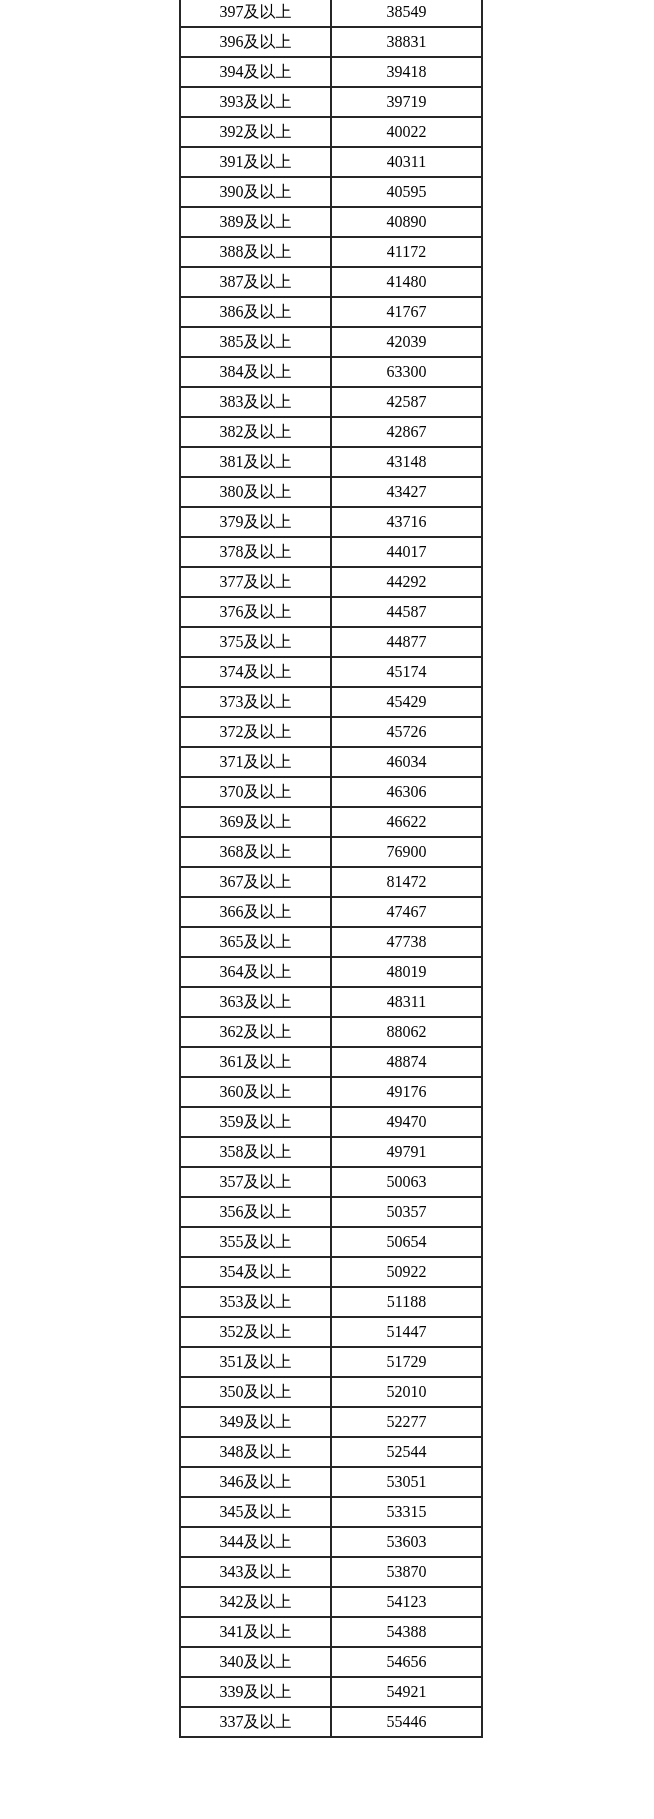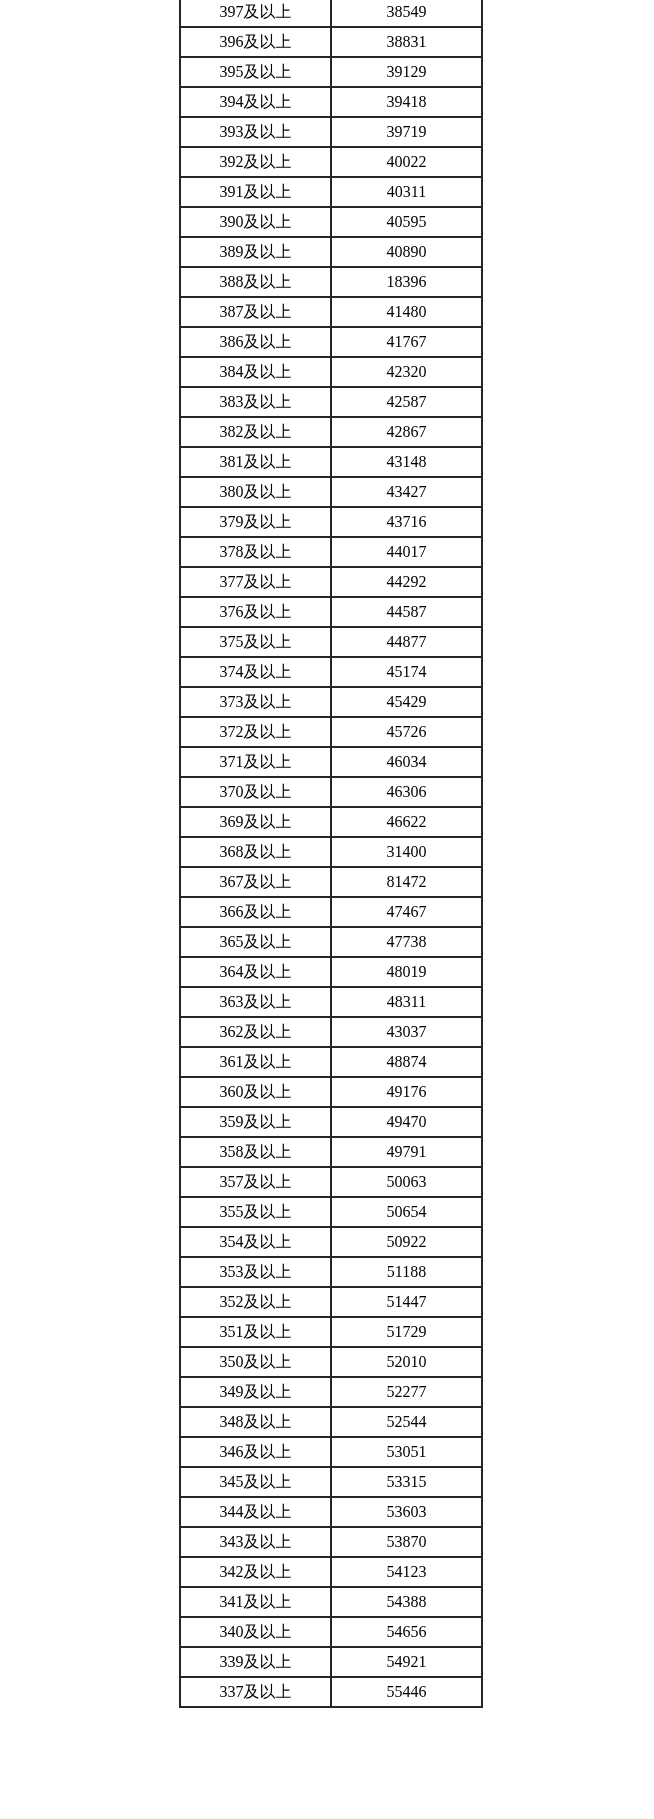--- a/index.html
+++ b/index.html
@@ -41,24 +41,20 @@
   <tr>
     <td>397及以上</td>
     <td>38549</td>
   </tr>
 
   <tr>
     <td>396及以上</td>
     <td>38831</td>
   </tr>
 
-  <tr>
-    <td>395及以上</td>
-    <td>39129</td>
-  </tr>
 
   <tr>
     <td>394及以上</td>
     <td>39418</td>
   </tr>
 
   <tr>
     <td>393及以上</td>
     <td>39719</td>
   </tr>
@@ -78,37 +74,41 @@
     <td>40595</td>
   </tr>
 
   <tr>
     <td>389及以上</td>
     <td>40890</td>
   </tr>
 
   <tr>
     <td>388及以上</td>
-    <td>18396</td>
+    <td>41172</td>
   </tr>
 
   <tr>
     <td>387及以上</td>
     <td>41480</td>
   </tr>
 
   <tr>
     <td>386及以上</td>
     <td>41767</td>
   </tr>
 
+  <tr>
+    <td>385及以上</td>
+    <td>42039</td>
+  </tr>
 
   <tr>
     <td>384及以上</td>
-    <td>42320</td>
+    <td>63300</td>
   </tr>
 
   <tr>
     <td>383及以上</td>
     <td>42587</td>
   </tr>
 
   <tr>
     <td>382及以上</td>
     <td>42867</td>
@@ -174,21 +174,21 @@
     <td>46306</td>
   </tr>
 
   <tr>
     <td>369及以上</td>
     <td>46622</td>
   </tr>
 
   <tr>
     <td>368及以上</td>
-    <td>31400</td>
+    <td>76900</td>
   </tr>
 
   <tr>
     <td>367及以上</td>
     <td>81472</td>
   </tr>
 
   <tr>
     <td>366及以上</td>
     <td>47467</td>
@@ -204,21 +204,21 @@
     <td>48019</td>
   </tr>
 
   <tr>
     <td>363及以上</td>
     <td>48311</td>
   </tr>
 
   <tr>
     <td>362及以上</td>
-    <td>43037</td>
+    <td>88062</td>
   </tr>
 
   <tr>
     <td>361及以上</td>
     <td>48874</td>
   </tr>
 
   <tr>
     <td>360及以上</td>
     <td>49176</td>
@@ -232,20 +232,24 @@
   <tr>
     <td>358及以上</td>
     <td>49791</td>
   </tr>
 
   <tr>
     <td>357及以上</td>
     <td>50063</td>
   </tr>
 
+  <tr>
+    <td>356及以上</td>
+    <td>50357</td>
+  </tr>
 
   <tr>
     <td>355及以上</td>
     <td>50654</td>
   </tr>
 
   <tr>
     <td>354及以上</td>
     <td>50922</td>
   </tr>

